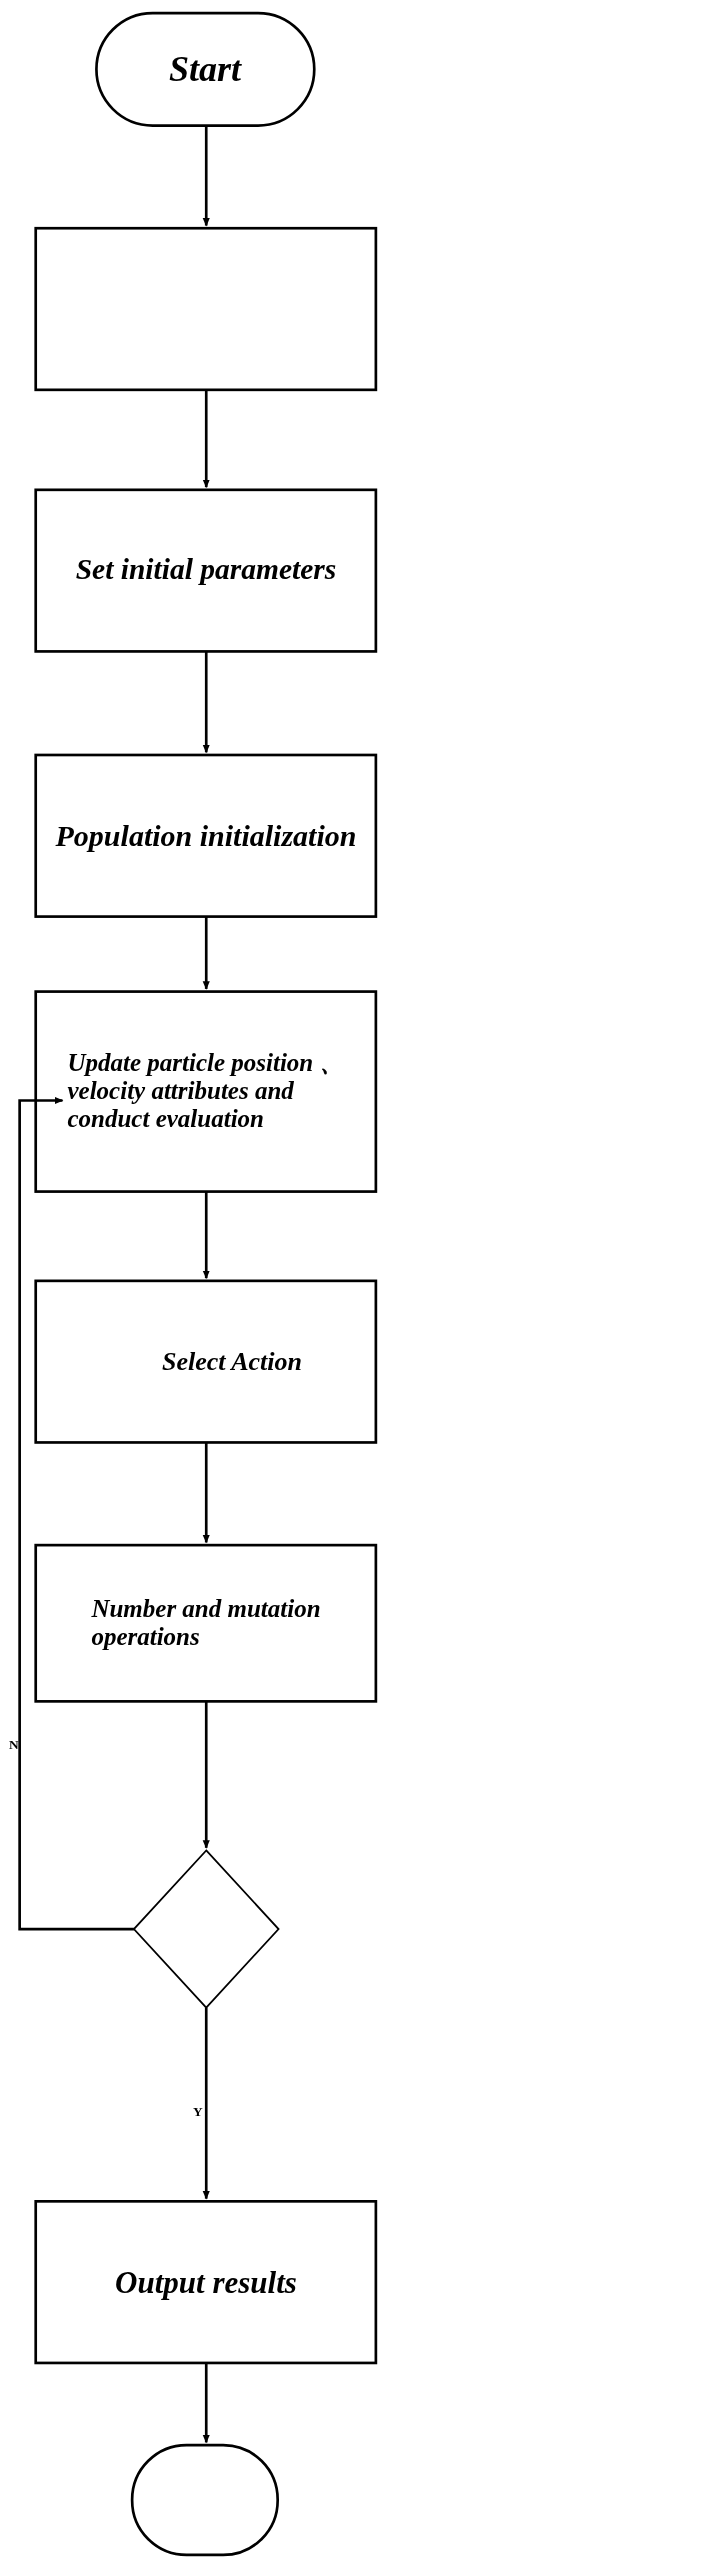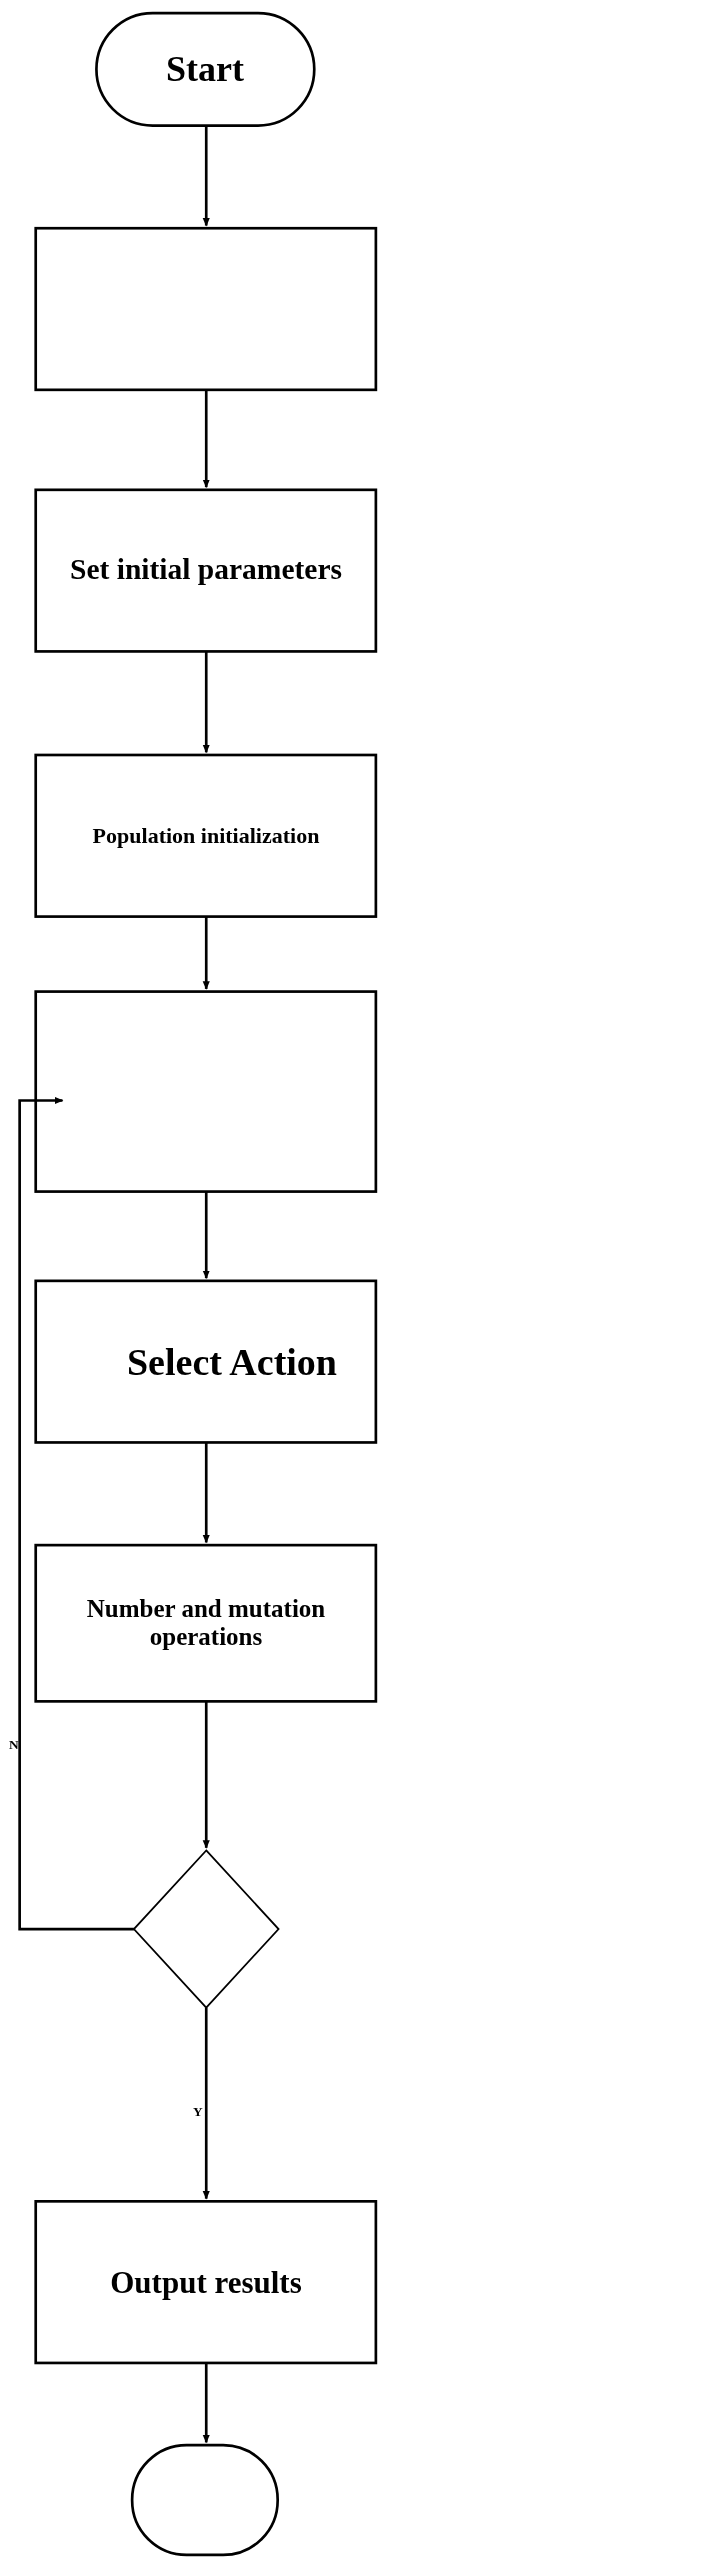--- a/index.html
+++ b/index.html
@@ -22,45 +22,46 @@
     left: 0;
     top: 0;
     width: 708px;
     height: 2576px;
   }
   .node-text {
     position: absolute;
     display: flex;
     align-items: center;
     justify-content: center;
-    text-align: center;
+    text-align: left;
     color: #000000;
     font-weight: bold;
     font-family: "Liberation Serif", "DejaVu Serif", serif;
     line-height: 1.12;
     pointer-events: none;
     white-space: pre-line;
+    font-style: italic;
   }
   .edge-label {
     position: absolute;
     color: #000000;
     font-weight: bold;
     font-size: 13.4px;
     font-family: "Liberation Serif", "DejaVu Serif", serif;
     line-height: 1;
   }
   
   .t-start { left: 96px; top: 12.5px;  width: 218px; height: 113px; font-size: 36px; }
   .t-end   { left: 132px; top: 2446px; width: 146px; height: 110px; font-size: 25px; font-weight: normal; }
   
   .p-env    { left: 36px; top: 228px;  width: 340px; height: 162px; font-size: 24px; }
   .p-params { left: 36px; top: 489px;  width: 340px; height: 162px; font-size: 29.5px; }
-  .p-popul  { left: 36px; top: 755px;  width: 340px; height: 162px; font-size: 22px; }
+  .p-popul  { left: 36px; top: 755px;  width: 340px; height: 162px; font-size: 30px; }
   .p-update { left: 36px; top: 991px; width: 340px; height: 200px; font-size: 25px; }
-  .p-select { left: 36px; top: 1281px; width: 392px; height: 162px; font-size: 38px; }
+  .p-select { left: 36px; top: 1281px; width: 392px; height: 162px; font-size: 26px; }
   .p-cross  { left: 36px; top: 1545px; width: 340px; height: 156px; font-size: 25px; }
   .p-output { left: 36px; top: 2202px; width: 340px; height: 162px; font-size: 31px; }
   
   .d-iter   { left: 134px; top: 1851px; width: 145px; height: 157px; font-size: 12.5px; }
   
   .lbl-n { left: 9px;  top: 1738px; }
   .lbl-y { left: 193px; top: 2105px; }
 </style>
 </head>
 <body>
@@ -115,20 +116,23 @@
     <path d="M150,2160 L22,2160 L22,1232 L70,1232" fill="none" stroke="#000000" stroke-width="3" marker-end="url(#arrowhead)"></path>
   </svg>
 
   <div class="node-text t-start">Start</div>
 
 
   <div class="node-text p-params">Set initial parameters</div>
 
   <div class="node-text p-popul">Population initialization</div>
 
+  <div class="node-text p-update">Update particle position 、
+velocity attributes and
+conduct evaluation</div>
 
   <div class="node-text p-select">Select Action</div>
 
   <div class="node-text p-cross">Number and mutation
 operations</div>
 
 
   <div class="node-text p-output">Output results</div>
 
 

